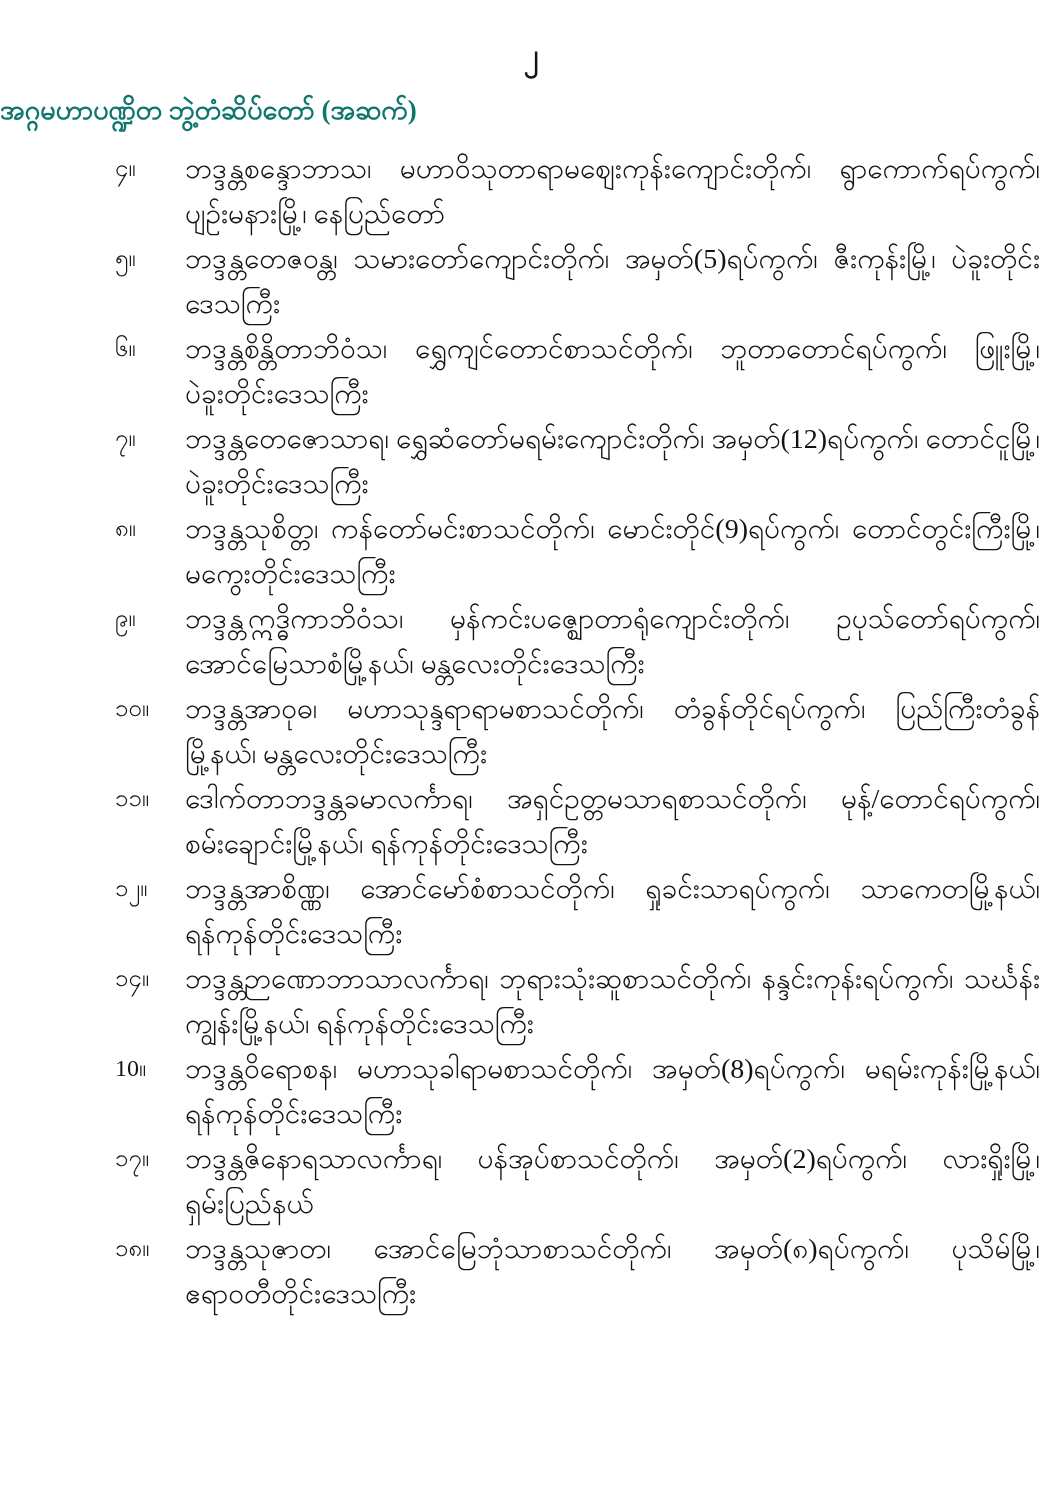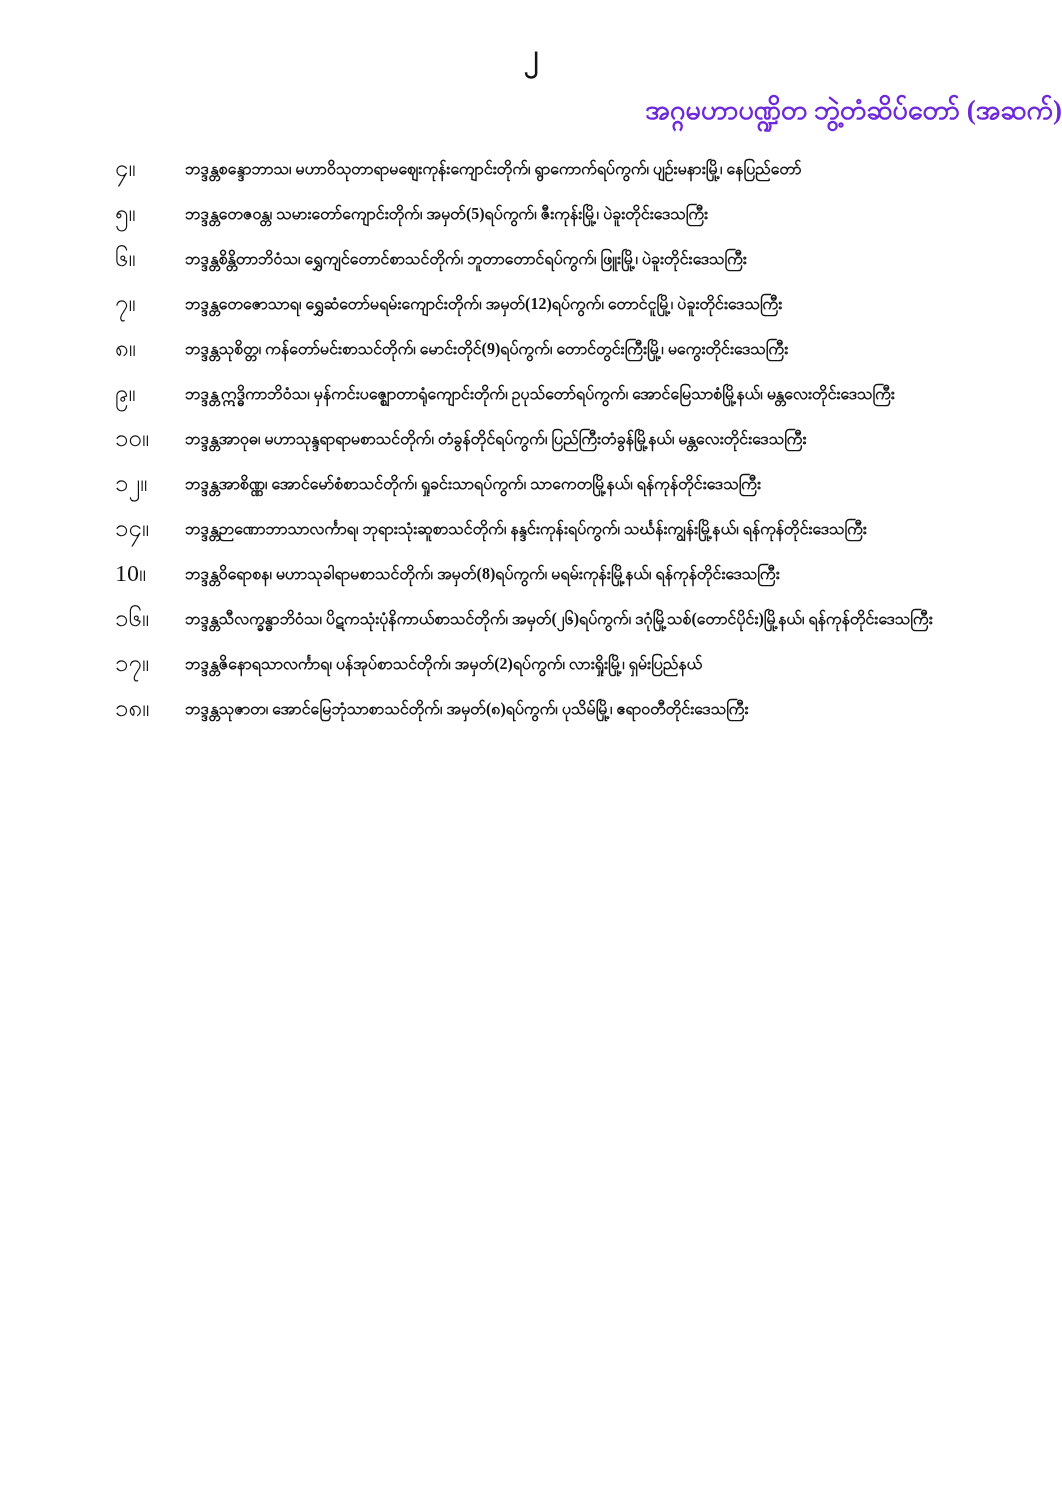--- a/index.html
+++ b/index.html
@@ -19,52 +19,51 @@
   }
   .page-number {
     text-align: center;
     padding-top: 38px;
     font-size: 30px;
     font-weight: 600;
     color: #151515;
     line-height: 1.1;
   }
   .doc-title {
-    text-align: right;
+    text-align: left;
     margin-top: 22px;
     font-size: 27px;
     font-weight: 700;
-    color: #6d28d9;
+    color: #0f766e;
     line-height: 1.3;
   }
   .list {
     margin-top: 18px;
     padding: 0 22px 0 115px;
     box-sizing: border-box;
   }
   .row {
     display: flex;
     align-items: flex-start;
   }
   .num {
     flex: 0 0 70px;
     font-size: 24px;
     line-height: 45px;
     color: #131313;
     white-space: nowrap;
   }
   .txt {
     flex: 1 1 auto;
-    font-size: 16px;
+    font-size: 28px;
     line-height: 45px;
     color: #131313;
     text-align: justify;
     text-align-last: left;
     word-break: break-word;
-    font-weight: bold;
   }
 </style>
 </head>
 <body>
 
 <div class="page">
 
   <div class="page-number">၂</div>
 
   <div class="doc-title">အဂ္ဂမဟာပဏ္ဍိတ ဘွဲ့တံဆိပ်တော် (အဆက်)</div>
@@ -98,41 +97,41 @@
     <div class="row">
       <span class="num">၉။</span>
       <span class="txt">ဘဒ္ဒန္တဣဒ္ဓိကာဘိဝံသ၊ မှန်ကင်းပဇ္ဈောတာရုံကျောင်းတိုက်၊ ဥပုသ်တော်ရပ်ကွက်၊ အောင်မြေသာစံမြို့နယ်၊ မန္တလေးတိုင်းဒေသကြီး</span>
     </div>
 
     <div class="row">
       <span class="num">၁၀။</span>
       <span class="txt">ဘဒ္ဒန္တအာဝုဓ၊ မဟာသုန္ဒရာရာမစာသင်တိုက်၊ တံခွန်တိုင်ရပ်ကွက်၊ ပြည်ကြီးတံခွန်မြို့နယ်၊ မန္တလေးတိုင်းဒေသကြီး</span>
     </div>
 
+    <div class="row">
+      <span class="num">၁၁။</span>
+      <span class="txt">ဒေါက်တာဘဒ္ဒန္တခမာလင်္ကာရ၊ အရှင်ဥတ္တမသာရစာသင်တိုက်၊ မုန့်/တောင်ရပ်ကွက်၊ စမ်းချောင်းမြို့နယ်၊ ရန်ကုန်တိုင်းဒေသကြီး</span>
+    </div>
 
     <div class="row">
       <span class="num">၁၂။</span>
       <span class="txt">ဘဒ္ဒန္တအာစိဏ္ဏ၊ အောင်မော်စံစာသင်တိုက်၊ ရှုခင်းသာရပ်ကွက်၊ သာကေတမြို့နယ်၊ ရန်ကုန်တိုင်းဒေသကြီး</span>
     </div>
 
 
     <div class="row">
       <span class="num">၁၄။</span>
       <span class="txt">ဘဒ္ဒန္တဉာဏောဘာသာလင်္ကာရ၊ ဘုရားသုံးဆူစာသင်တိုက်၊ နန္ဒင်းကုန်းရပ်ကွက်၊ သင်္ဃန်းကျွန်းမြို့နယ်၊ ရန်ကုန်တိုင်းဒေသကြီး</span>
     </div>
 
     <div class="row">
       <span class="num">10။</span>
       <span class="txt">ဘဒ္ဒန္တဝိရောစန၊ မဟာသုခါရာမစာသင်တိုက်၊ အမှတ်(8)ရပ်ကွက်၊ မရမ်းကုန်းမြို့နယ်၊ ရန်ကုန်တိုင်းဒေသကြီး</span>
     </div>
 
-    <div class="row">
-      <span class="num">၁၆။</span>
-      <span class="txt">ဘဒ္ဒန္တသီလက္ခန္ဓာဘိဝံသ၊ ပိဋကသုံးပုံနိကာယ်စာသင်တိုက်၊ အမှတ်(၂၆)ရပ်ကွက်၊ ဒဂုံမြို့သစ်(တောင်ပိုင်း)မြို့နယ်၊ ရန်ကုန်တိုင်းဒေသကြီး</span>
-    </div>
 
     <div class="row">
       <span class="num">၁၇။</span>
       <span class="txt">ဘဒ္ဒန္တဇိနောရသာလင်္ကာရ၊ ပန်အုပ်စာသင်တိုက်၊ အမှတ်(2)ရပ်ကွက်၊ လားရှိုးမြို့၊ ရှမ်းပြည်နယ်</span>
     </div>
 
     <div class="row">
       <span class="num">၁၈။</span>
       <span class="txt">ဘဒ္ဒန္တသုဇာတ၊ အောင်မြေဘုံသာစာသင်တိုက်၊ အမှတ်(၈)ရပ်ကွက်၊ ပုသိမ်မြို့၊ ဧရာဝတီတိုင်းဒေသကြီး</span>
     </div>

